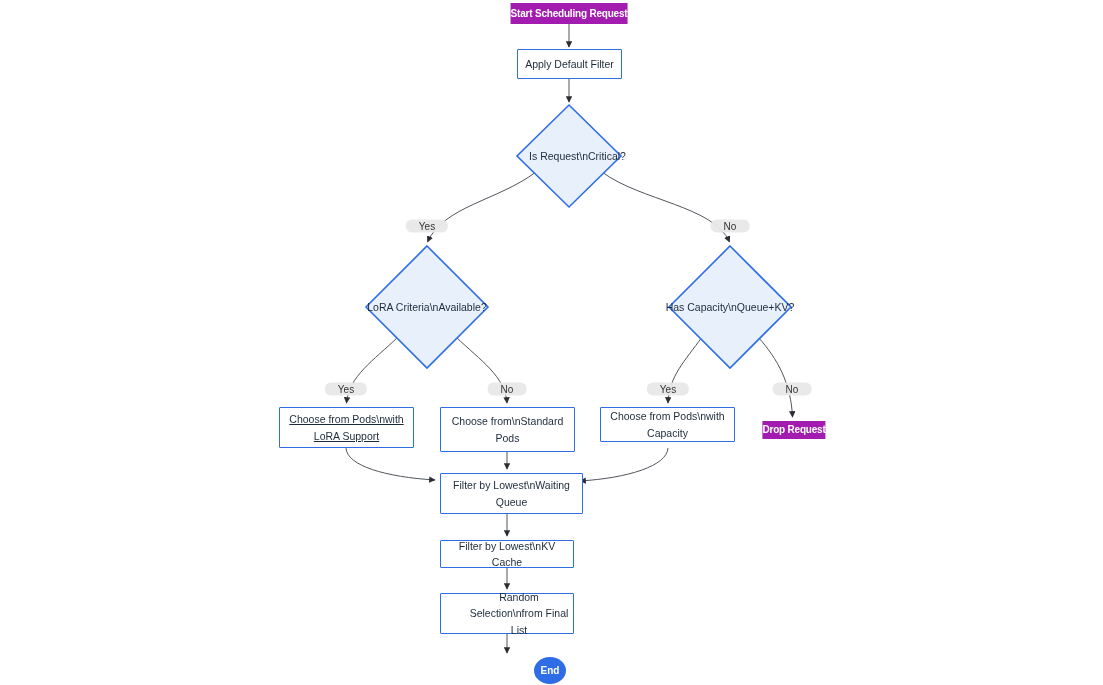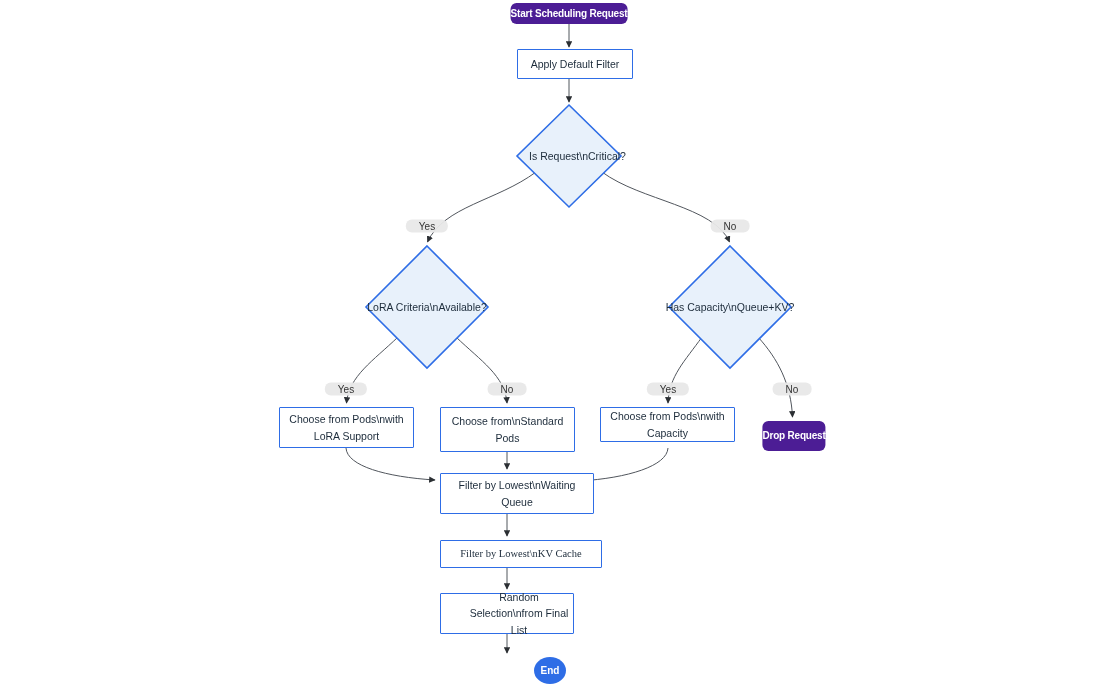--- a/index.html
+++ b/index.html
@@ -13,22 +13,22 @@
   svg.edge-layer{position:absolute;left:0;top:0;width:1103px;height:685px;}
   svg.edge-layer path.edge{fill:none;stroke:#51565d;stroke-width:1;}
   svg.edge-layer polygon.diamond{stroke:#2e6de6;stroke-width:1.6;}
   .node{
     position:absolute;box-sizing:border-box;
     display:flex;align-items:center;justify-content:center;
     text-align:center;color:#1c2b3a;font-size:10.5px;line-height:1.55;
   }
   .rect{background:#ffffff;border:1.4px solid #2e6de6;border-radius:1px;padding:2px 4px;}
   .pill{
-    background:#4c1d95;color:#ffffff;font-weight:700;font-size:10px;
-    border-radius:6px;padding:0 0;white-space:nowrap;
+    background:#a21caf;color:#ffffff;font-weight:700;font-size:10px;
+    border-radius:0;padding:0 0;white-space:nowrap;
     transform:translateX(-50%);letter-spacing:-0.2px;
   }
   .circle{
     background:#2e6de6;color:#ffffff;font-weight:700;font-size:10px;
     border-radius:50%;
     margin-left:44px;
   }
   .diamond-label{
     position:absolute;transform:translate(-50%,-50%);
     white-space:nowrap;color:#1c2b3a;font-size:10.5px;
@@ -66,35 +66,35 @@
     <path class="edge" d="M507,568 V589" marker-end="url(#arrow)"></path>
     <path class="edge" d="M507,634 V653" marker-end="url(#arrow)"></path>
 
     <polygon class="diamond" points="569,105 621,156 569,207 517,156" fill="#e8f1fb"></polygon>
     <polygon class="diamond" points="427,246 488,307 427,368 366,307" fill="#e8f1fb"></polygon>
     <polygon class="diamond" points="730,246 791,307 730,368 669,307" fill="#e8f1fb"></polygon>
   </svg>
 
   <div class="node pill" style="left:569px;top:3px;height:21px;">Start Scheduling Request</div>
 
-  <div class="node pill" style="left:794px;top:421px;height:30px;">Drop Request</div>
+  <div class="node pill" style="left:794px;top:421px;height:18px;">Drop Request</div>
 
   <div class="node circle" style="left:490px;top:657px;width:32px;height:27px;">End</div>
 
-  <div class="node rect" style="left:517px;top:49px;width:116px;height:30px;">Apply Default Filter</div>
+  <div class="node rect" style="left:517px;top:49px;width:105px;height:30px;">Apply Default Filter</div>
 
-  <div class="node rect" style="left:279px;top:407px;width:135px;height:41px;">Choose from Pods\nwith LoRA Support</div>
+  <div class="node rect" style="left:279px;top:407px;width:135px;height:41px;text-decoration:underline;">Choose from Pods\nwith LoRA Support</div>
 
   <div class="node rect" style="left:440px;top:407px;width:135px;height:45px;">Choose from\nStandard Pods</div>
 
   <div class="node rect" style="left:600px;top:407px;width:135px;height:35px;">Choose from Pods\nwith Capacity</div>
 
-  <div class="node rect" style="left:440px;top:473px;width:154px;height:41px;">Filter by Lowest\nWaiting Queue</div>
+  <div class="node rect" style="left:440px;top:473px;width:143px;height:41px;">Filter by Lowest\nWaiting Queue</div>
 
-  <div class="node rect" style="left:440px;top:540px;width:162px;height:28px;font-family:Liberation Serif, serif;">Filter by Lowest\nKV Cache</div>
+  <div class="node rect" style="left:440px;top:540px;width:134px;height:28px;">Filter by Lowest\nKV Cache</div>
 
   <div class="node rect" style="left:440px;top:593px;width:134px;height:41px;padding-left:28px;">Random Selection\nfrom Final List</div>
 
   <div class="diamond-label" style="left:569px;top:156px;padding-left:17px;">Is Request\nCritical?</div>
   <div class="diamond-label" style="left:427px;top:307px;">LoRA Criteria\nAvailable?</div>
   <div class="diamond-label" style="left:730px;top:307px;">Has Capacity\nQueue+KV?</div>
 
   <div class="edge-label" style="left:427px;top:226px;">Yes</div>
   <div class="edge-label" style="left:730px;top:226px;">No</div>
   <div class="edge-label" style="left:346px;top:389px;">Yes</div>

